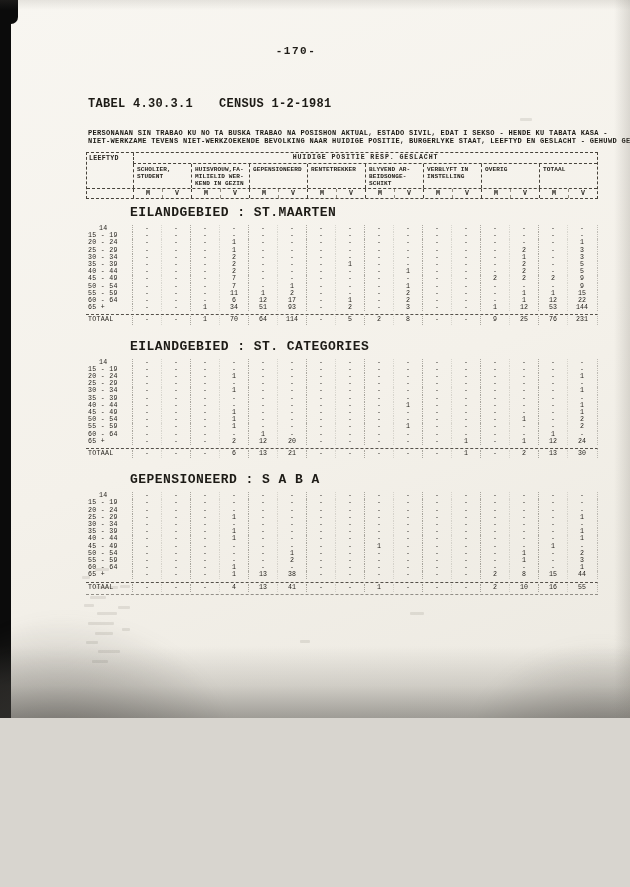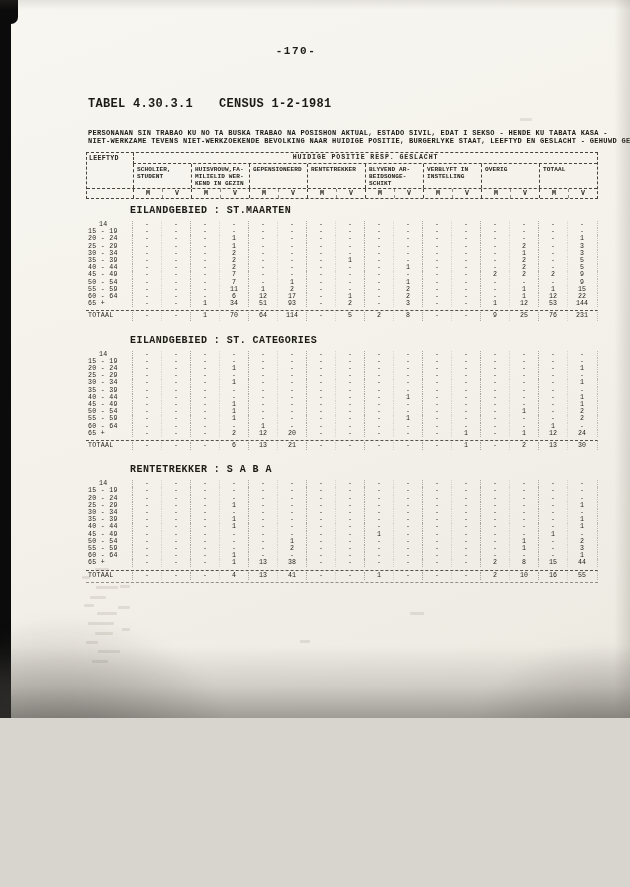--- a/index.html
+++ b/index.html
@@ -47,21 +47,21 @@
   .hgroup{font-size:6.1px;line-height:7px;font-weight:700;padding:2px 0 1px 3px;
     border-left:1px dashed #46423a;white-space:pre-line;letter-spacing:.1px;}
   .hrow3{display:grid;grid-template-columns:46px repeat(16,29px);border-top:1px dashed #46423a;}
   .mv{text-align:center;font-size:6.6px;font-weight:700;padding:1px 0;}
   .mv-m{border-left:1px dashed #46423a;}
   .mv-v{border-left:1px dashed #948e82;}
 
   .tbody{border-bottom:1px dashed rgba(70,66,58,.55);padding-bottom:2px;}
   .section{margin-top:14px;}
   .section:first-child{margin-top:6px;}
-  .section-title{margin:0 0 5px 44px;font-size:10px;font-weight:700;letter-spacing:.45px;color:#1d1b16;}
+  .section-title{margin:0 0 5px 44px;font-size:13px;font-weight:700;letter-spacing:.45px;color:#1d1b16;}
   .trow{display:grid;grid-template-columns:46px repeat(16,29px);height:7.2px;line-height:7.2px;
     font-size:6.6px;border-right:1px dotted rgba(70,66,58,.3);}
   .trow.total{border-top:1px dashed #55514a;margin-top:3px;padding-top:1px;height:8.4px;}
   .rlabel{padding-left:2px;letter-spacing:.3px;white-space:pre;}
   .trow.indent .rlabel{padding-left:13px;}
   .tcell{text-align:center;}
   .tcell.gs{border-left:1px dotted rgba(70,66,58,.42);}
   .tcell.gi{border-left:1px dotted rgba(70,66,58,.16);}
 
   
@@ -623,21 +623,21 @@
             <div class="tcell gi">-</div>
             <div class="tcell gs">-</div>
             <div class="tcell gi">1</div>
             <div class="tcell gs">-</div>
             <div class="tcell gi">2</div>
             <div class="tcell gs">13</div>
             <div class="tcell gi">30</div>
           </div>
         </div>
         <div class="section">
-          <div class="section-title">RENTETREKKER : S A B A</div>
+          <div class="section-title">GEPENSIONEERD : S A B A</div>
           <div class="trow indent">
             <div class="rlabel">14</div>
             <div class="tcell gs">-</div>
             <div class="tcell gi">-</div>
             <div class="tcell gs">-</div>
             <div class="tcell gi">-</div>
             <div class="tcell gs">-</div>
             <div class="tcell gi">-</div>
             <div class="tcell gs">-</div>
             <div class="tcell gi">-</div>

